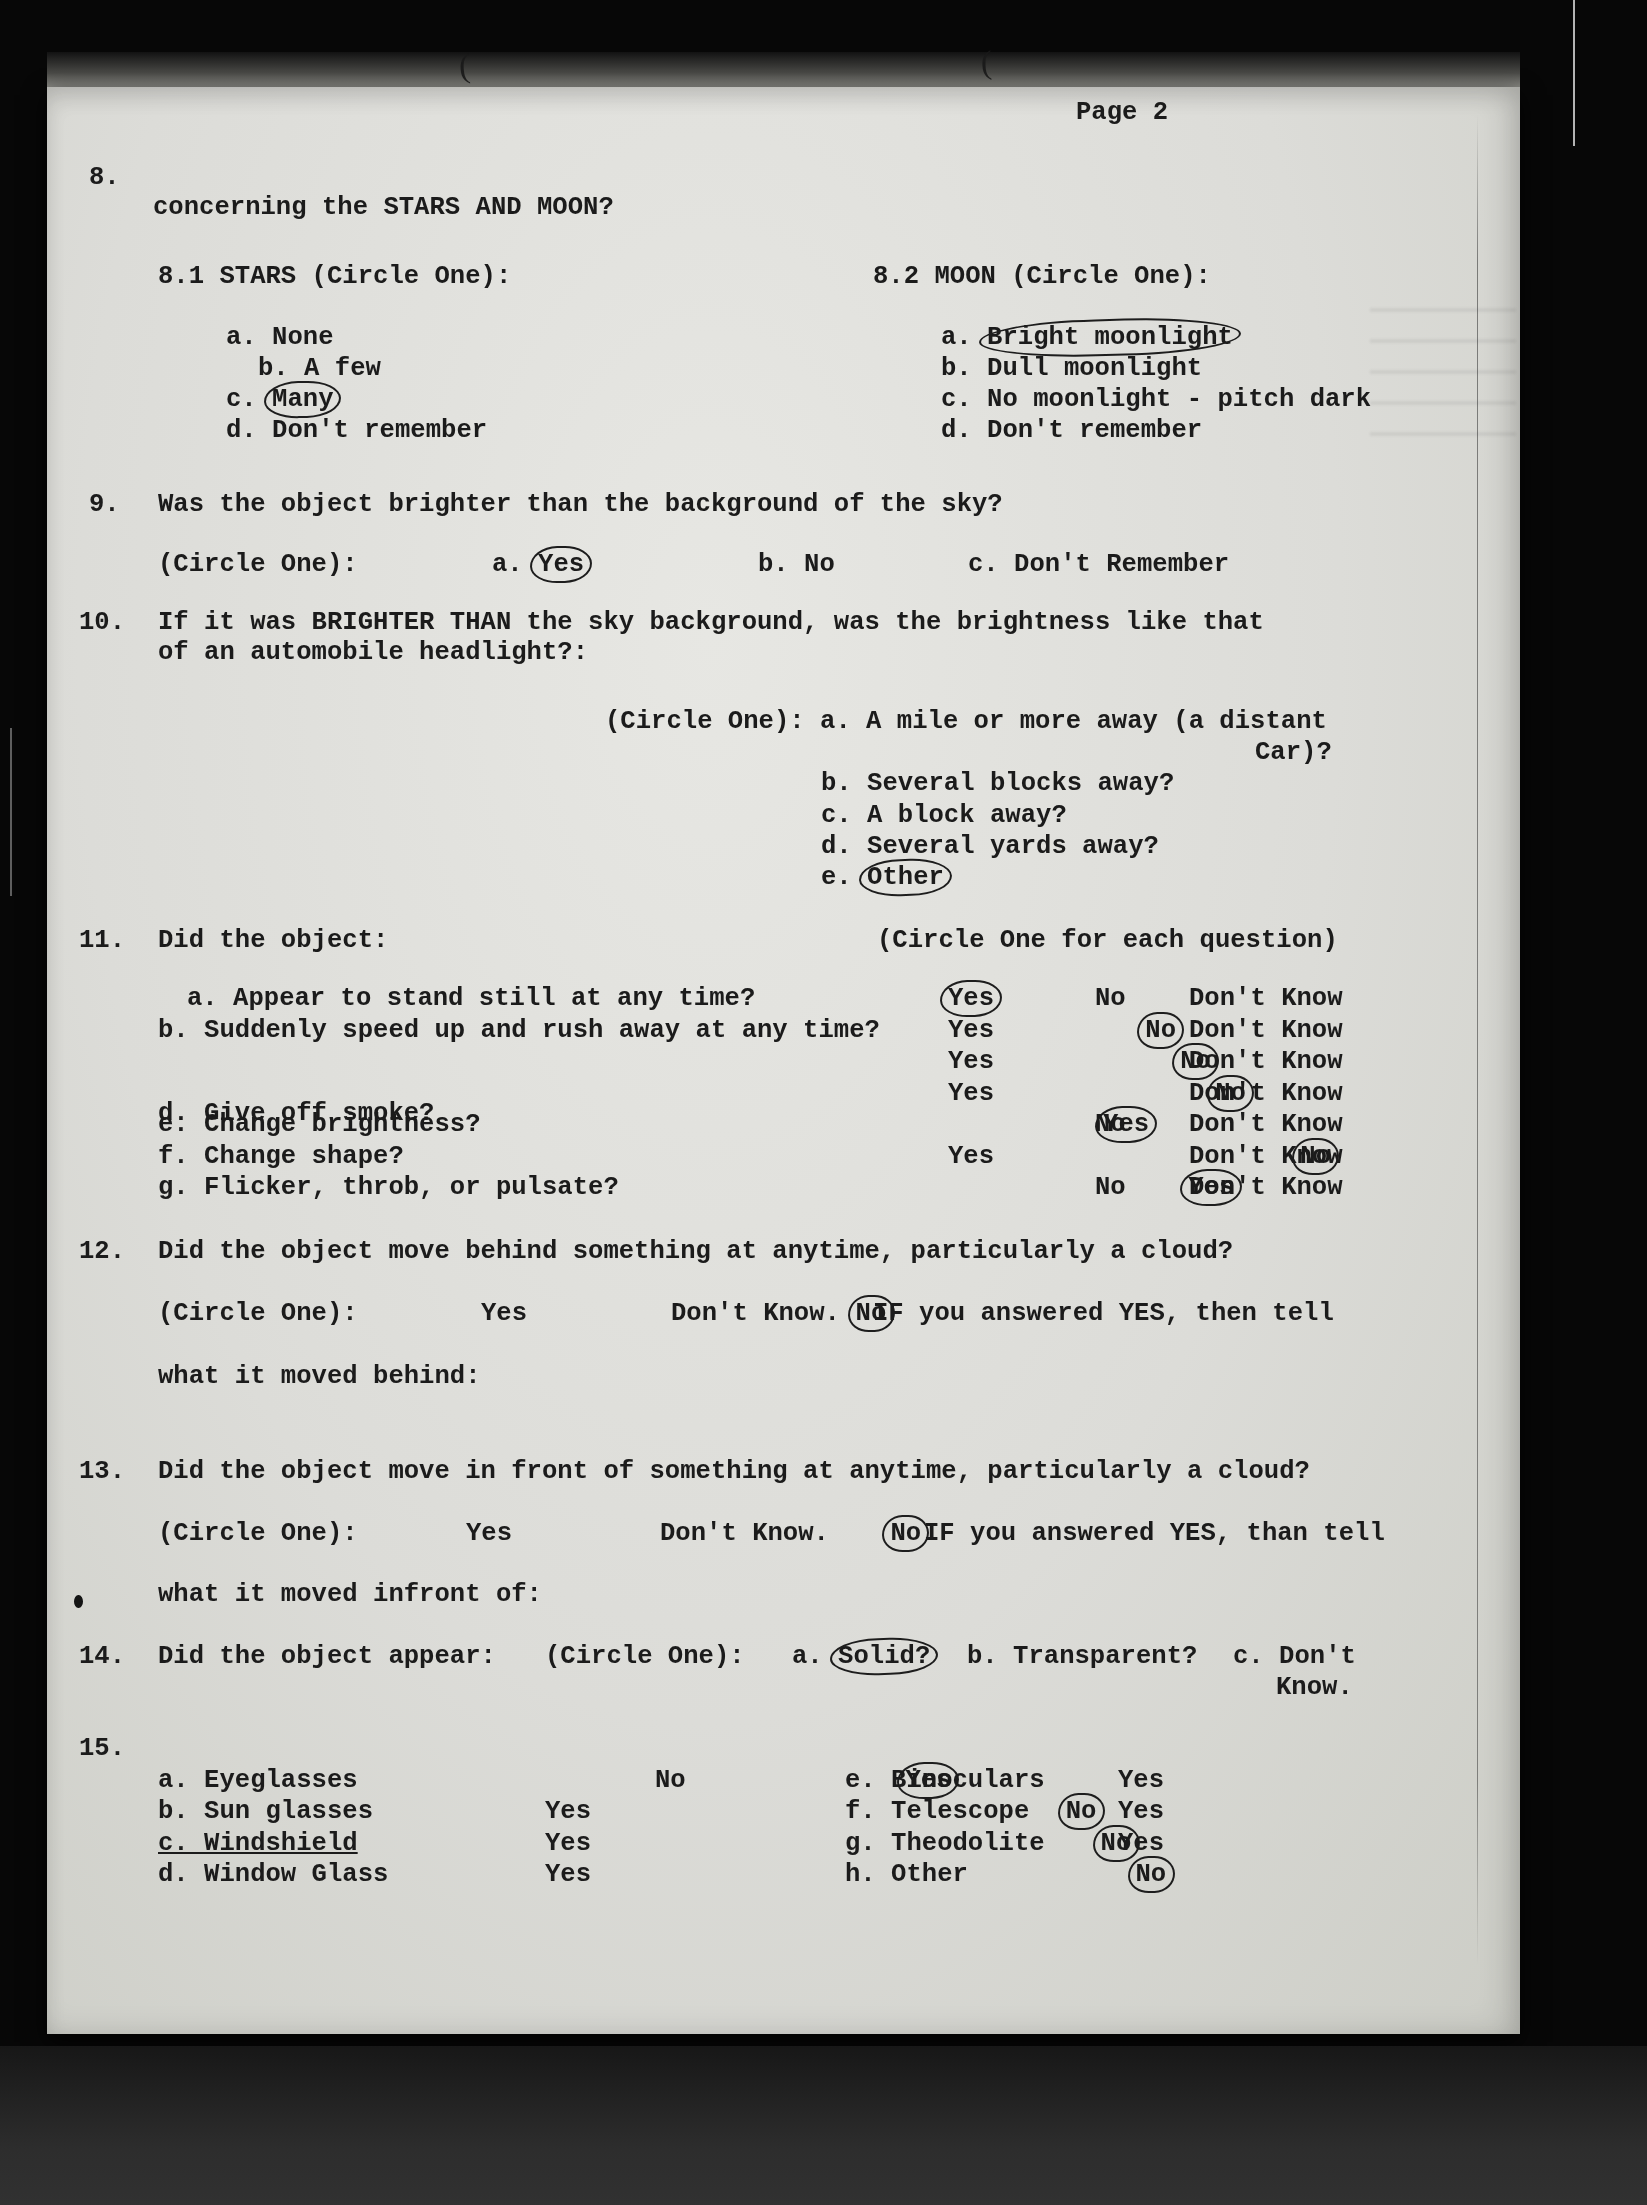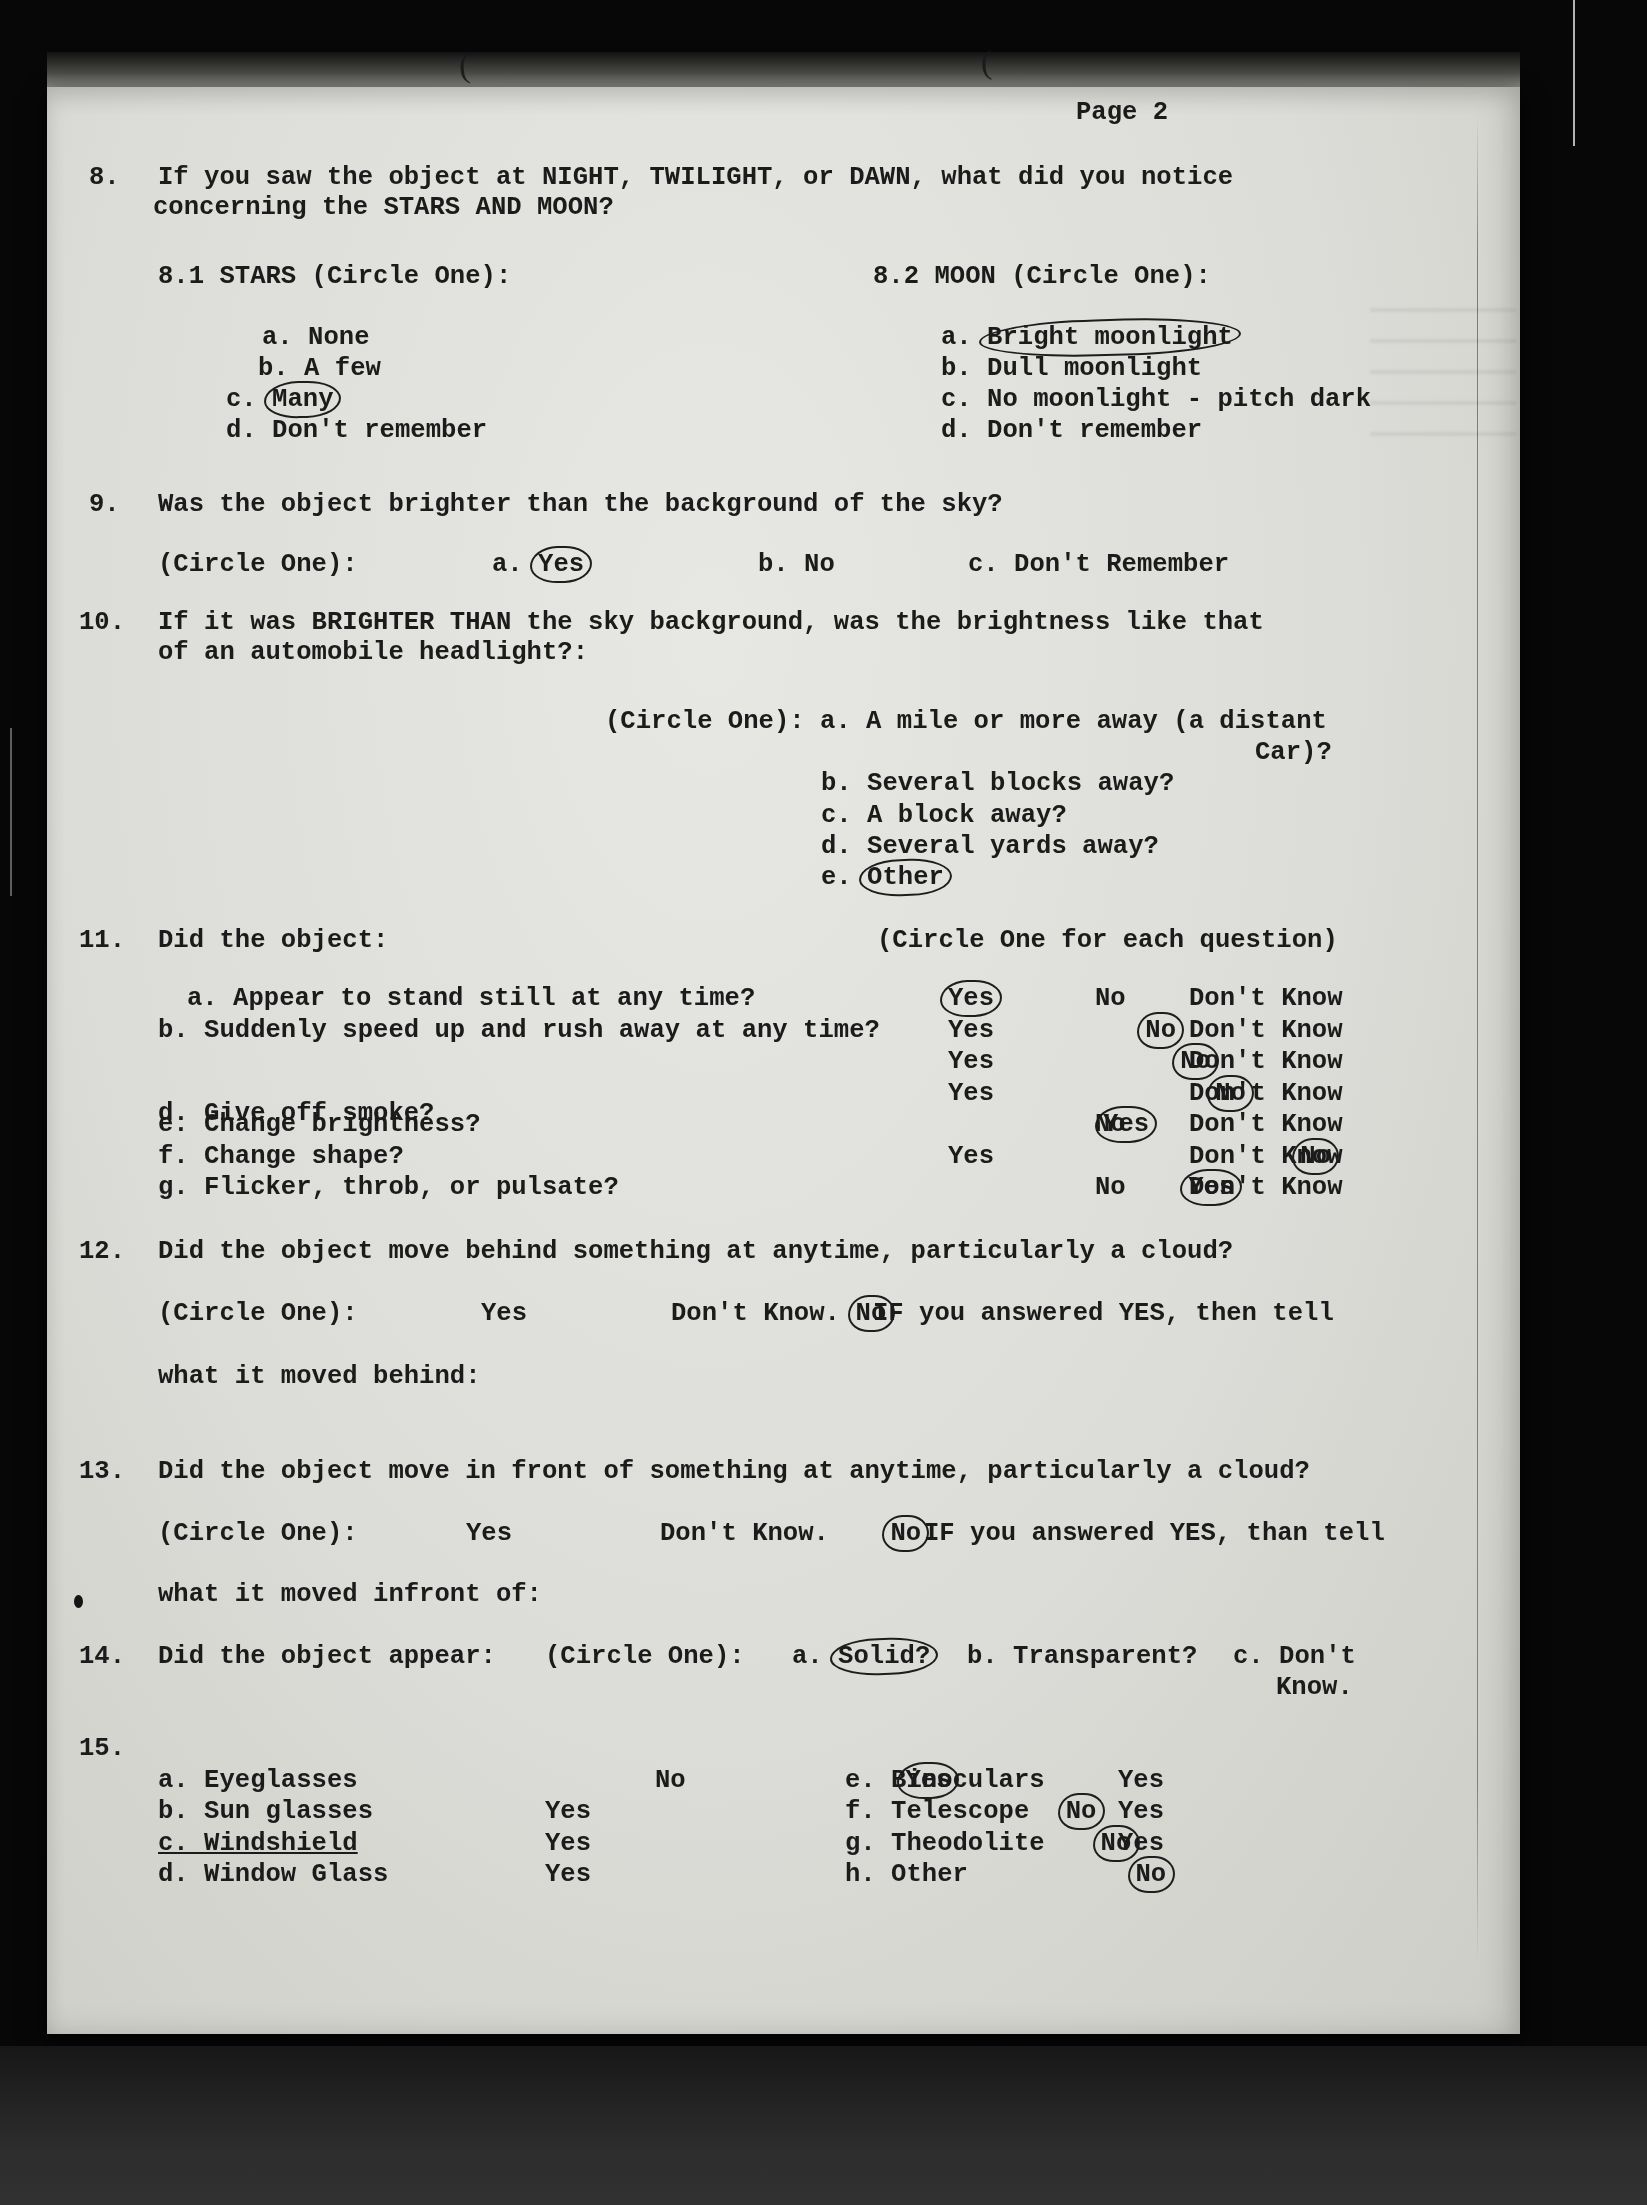--- a/index.html
+++ b/index.html
@@ -79,27 +79,26 @@
 <div class="paper">
 
   <div class="smudge"></div>
   <div class="fold-line"></div>
   <div class="speck"></div>
 
   <span class="t" style="left:1029px; top:12.3px;">Page 2</span>
 
   
   <span class="t" style="left:42px; top:77px;">8.</span>
-  <span class="t" style="left:111px; top:77px;">If you saw the object at NIGHT, TWILIGHT, or DAWN, what did you notice</span>
   <span class="t" style="left:106px; top:107px;">concerning the STARS AND MOON?</span>
 
   <span class="t" style="left:111px; top:176px;">8.1 STARS (Circle One):</span>
   <span class="t" style="left:826px; top:176px;">8.2 MOON (Circle One):</span>
 
-  <span class="t" style="left:179px; top:237px;margin-left:36px;"><span>a.</span><span class="ml1">None</span></span>
+  <span class="t" style="left:179px; top:237px;"><span>a.</span><span class="ml1">None</span></span>
   <span class="t" style="left:179px; top:268px;margin-left:32px;"><span>b.</span><span class="ml1">A few</span></span>
   <span class="t" style="left:179px; top:299px;"><span>c.</span><span class="ml1 circled">Many</span></span>
   <span class="t" style="left:179px; top:330px;"><span>d.</span><span class="ml1">Don't remember</span></span>
 
   <span class="t" style="left:894px; top:237px;"><span>a.</span><span class="ml1 circled">Bright moonlight</span></span>
   <span class="t" style="left:894px; top:268px;"><span>b.</span><span class="ml1">Dull moonlight</span></span>
   <span class="t" style="left:894px; top:299px;"><span>c.</span><span class="ml1">No moonlight - pitch dark</span></span>
   <span class="t" style="left:894px; top:330px;"><span>d.</span><span class="ml1">Don't remember</span></span>
 
   

